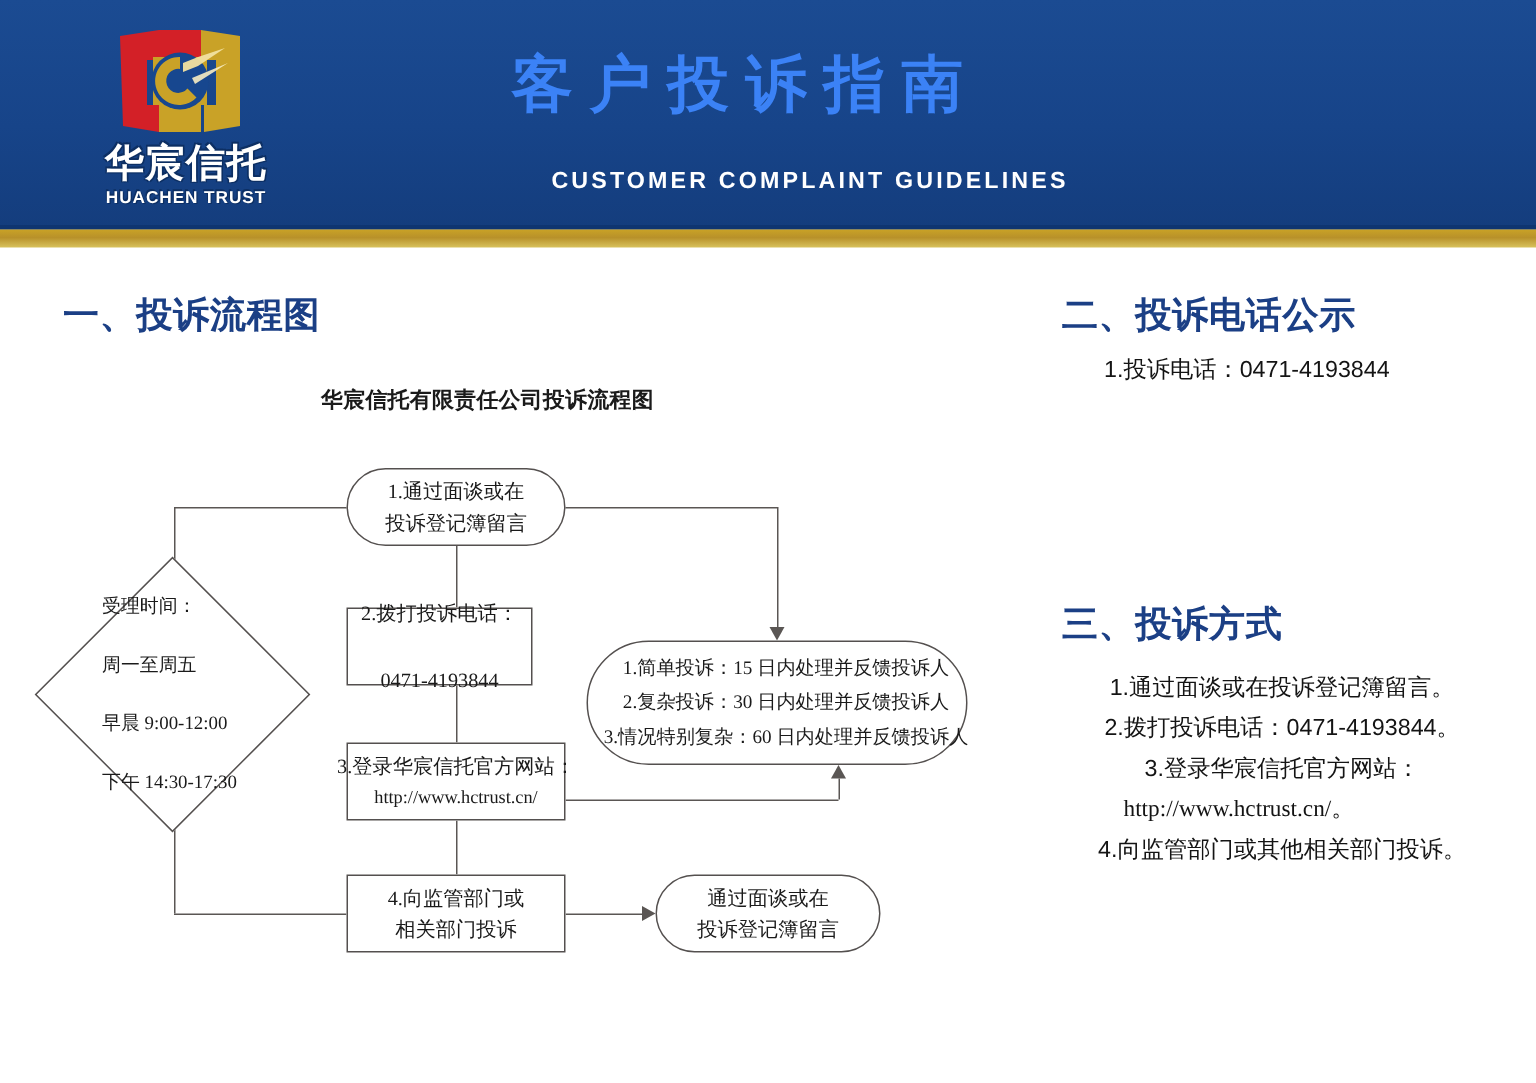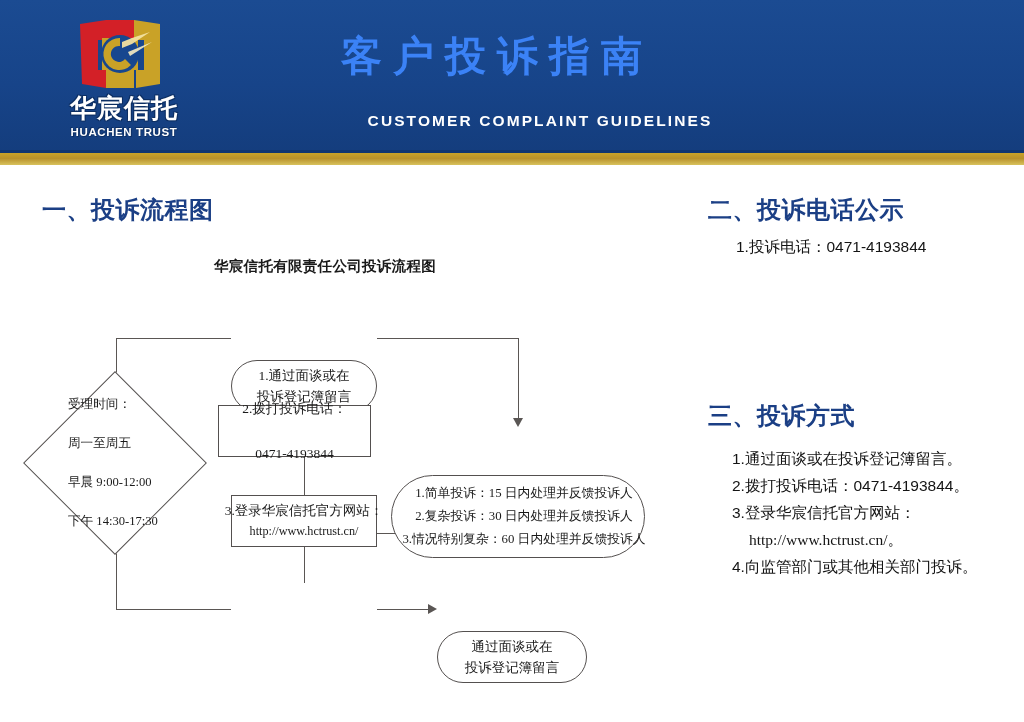--- a/index.html
+++ b/index.html
@@ -65,21 +65,21 @@
     font-size:24px;font-weight:bold;letter-spacing:0.5px;white-space:nowrap;
   }
   #sec1-h{left:42px;top:194px;}
   #sec2-h{left:708px;top:194px;}
   #sec3-h{left:708px;top:400px;}
 
   
   .rlist{position:absolute;color:#141414;font-size:15.5px;line-height:27px;}
   #sec2-list{left:736px;top:233px;}
   #sec3-list{left:732px;top:445px;}
-  .rlist-item{white-space:nowrap;}
+  .rlist-item{white-space:nowrap;text-align:center;}
   .rlist-sub{white-space:nowrap;padding-left:17px;font-family:"Liberation Serif","DejaVu Serif",serif;font-size:15.5px;}
 
   
   .flow{position:absolute;left:0;top:240px;width:690px;height:430px;}
   .flow-title{
     position:absolute;left:214px;top:17px;
     font-size:14.5px;font-weight:bold;color:#1a1a1a;white-space:nowrap;
     letter-spacing:0.3px;
   }
   .node{
@@ -87,27 +87,27 @@
     border:1px solid #54504f;
     background:#ffffff;
     color:#1a1a1a;
     font-family:"Liberation Serif","DejaVu Serif",serif;
     display:flex;flex-direction:column;
     align-items:center;justify-content:center;
     box-sizing:border-box;
     z-index:3;
   }
   .node .ln{white-space:nowrap;line-height:21px;font-size:13.5px;}
-  .node.stadium{border-radius:999px;margin-top:48px;}
+  .node.stadium{border-radius:999px;}
   .node.left-align{align-items:center;}
   .node.left-align .ln{padding-left:12px;}
 
   
   #n1{left:231px;top:72px;width:146px;height:52px;}
-  #n2{left:218px;top:165px;width:153px;height:52px;gap:24px;}
+  #n2{left:231px;top:165px;width:124px;height:52px;gap:24px;}
   #n3{left:231px;top:255px;width:146px;height:52px;}
   #n4{left:231px;top:343px;width:146px;height:52px;}
   #n5{left:391px;top:187px;width:254px;height:83px;}
   #n6{left:437px;top:343px;width:150px;height:52px;}
   #n5 .ln{font-size:12.8px;line-height:23px;}
   #n3 .ln:nth-child(2){font-size:12.2px;}
 
   
   .diamond-wrap{position:absolute;left:24px;top:152px;width:182px;height:140px;z-index:3;}
   .diamond-shape{
@@ -219,20 +219,24 @@
     <div class="node" id="n2">
       <div class="ln">2.拨打投诉电话：</div>
       <div class="ln">0471-4193844</div>
     </div>
 
     <div class="node" id="n3">
       <div class="ln">3.登录华宸信托官方网站：</div>
       <div class="ln">http://www.hctrust.cn/</div>
     </div>
 
+    <div class="node" id="n4">
+      <div class="ln">4.向监管部门或</div>
+      <div class="ln">相关部门投诉</div>
+    </div>
 
     <div class="node stadium left-align" id="n5">
       <div class="ln">1.简单投诉：15 日内处理并反馈投诉人</div>
       <div class="ln">2.复杂投诉：30 日内处理并反馈投诉人</div>
       <div class="ln">3.情况特别复杂：60 日内处理并反馈投诉人</div>
     </div>
 
     <div class="node stadium" id="n6">
       <div class="ln">通过面谈或在</div>
       <div class="ln">投诉登记簿留言</div>

